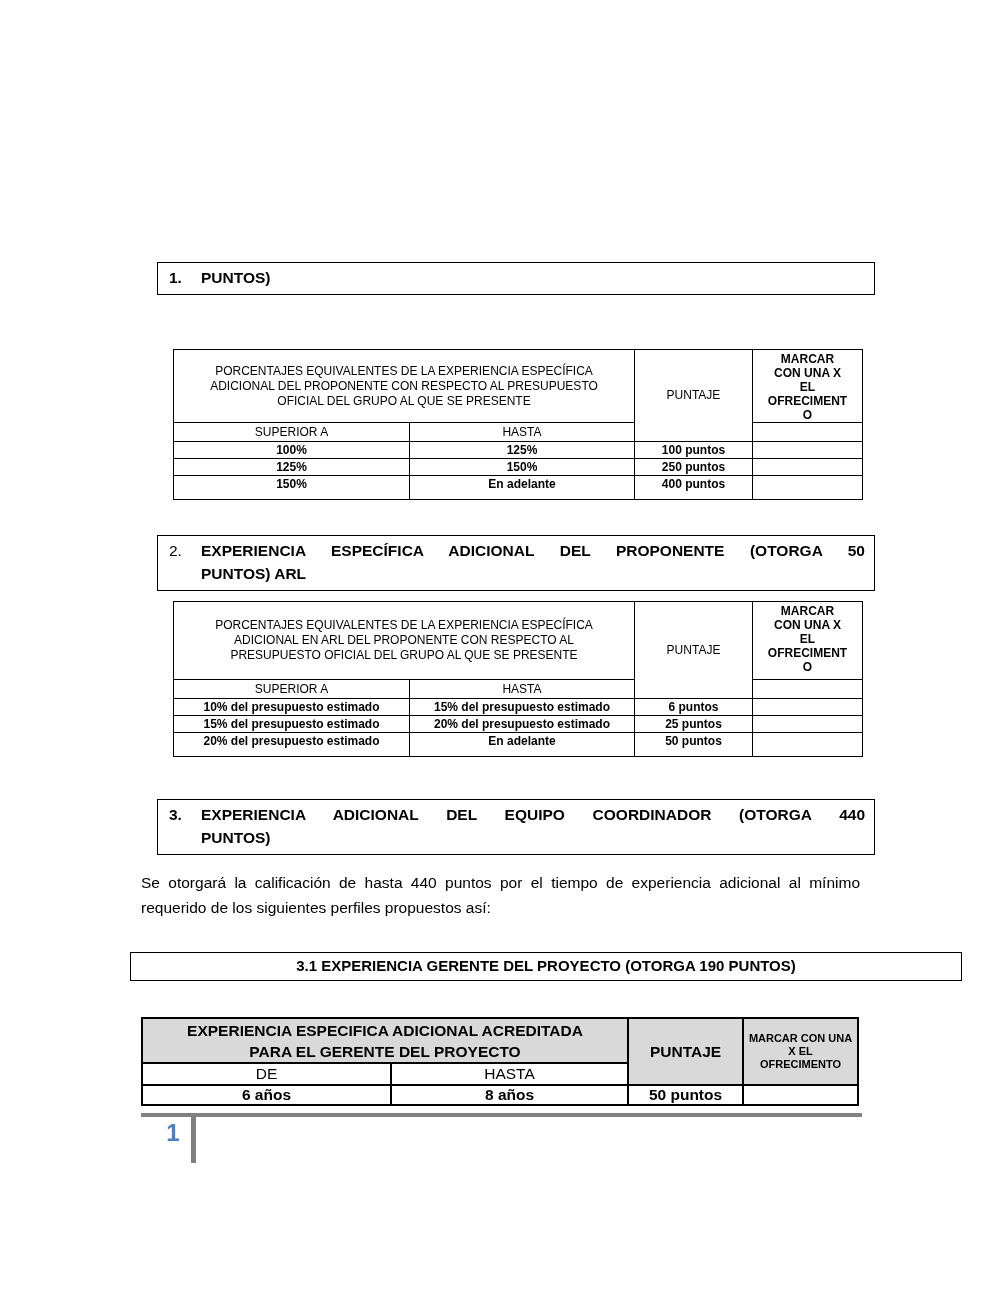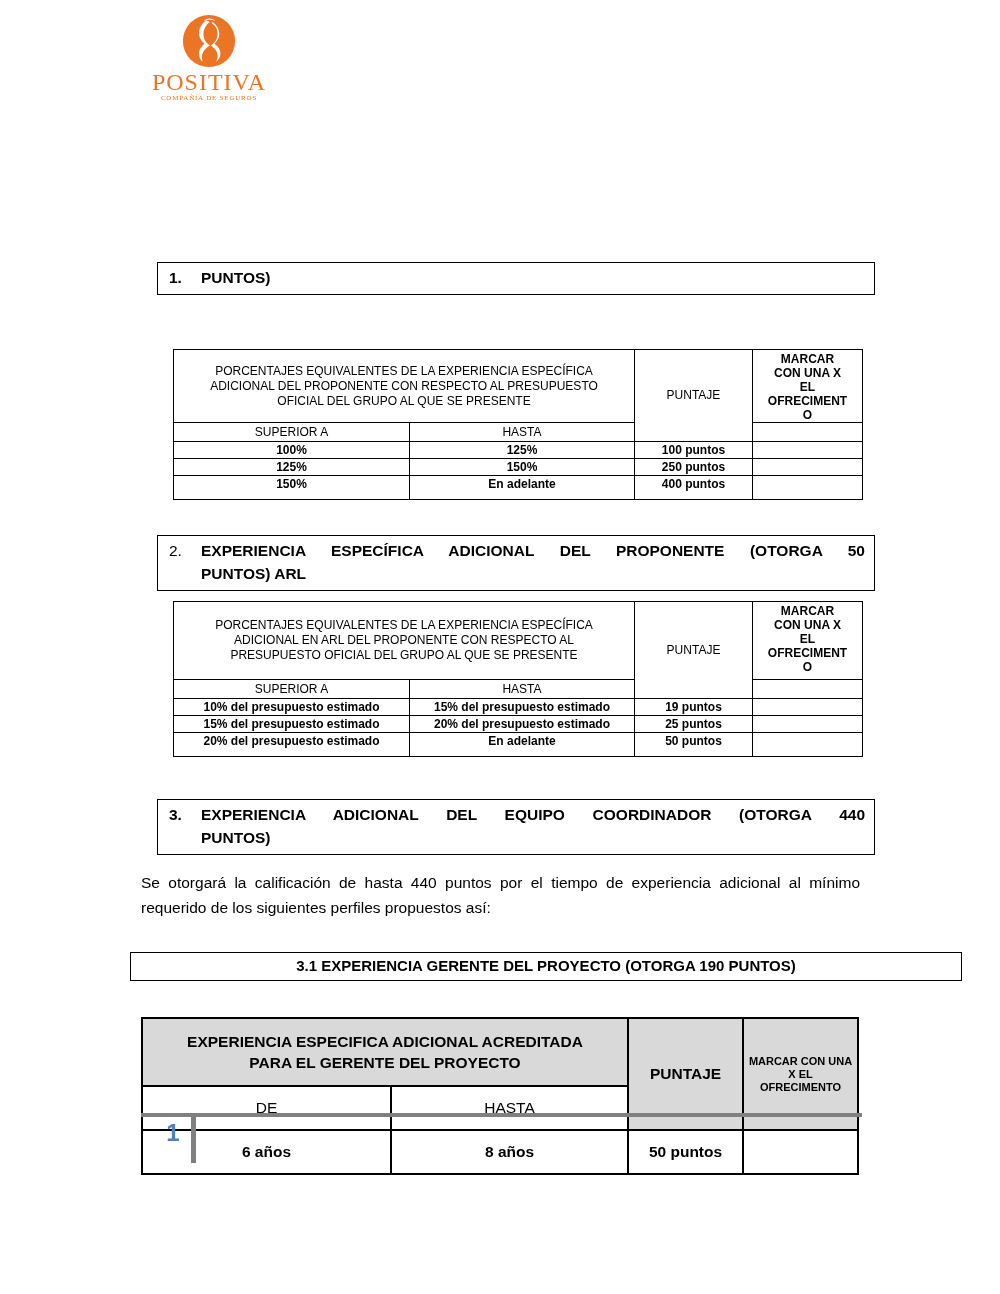--- a/index.html
+++ b/index.html
@@ -41,50 +41,40 @@
   .t12 td { border:1.5px solid #000; text-align:center; vertical-align:middle; padding:0 2px; }
   .t12 .hdr { font-weight:normal; line-height:15px; }
   .t12 .marcar { font-weight:bold; vertical-align:top; padding-top:2px; }
   .marcar-inner { width:82px; margin:0 auto; overflow-wrap:anywhere; line-height:14px; font-weight:bold; }
   .t12 .sub { font-weight:normal; }
   .t12 .data td { font-weight:bold;margin-top:28px; }
   .t12 tr.tall td { vertical-align:top; padding-top:1px; }
 
   
   .t3 { position:absolute; left:141px; top:1017px; border-collapse:collapse; table-layout:fixed; width:716px; font-size:15.5px; }
-  .t3 td { border:2px solid #000; text-align:center; vertical-align:middle; padding:12px 2px; }
+  .t3 td { border:2px solid #000; text-align:center; vertical-align:middle; padding:0 2px; }
   .t3 .gray { background:#D9D9D9; }
   .t3 .hdr3 { font-weight:bold; line-height:21px; }
   .t3 .puntaje3 { font-weight:bold; }
   .t3 .marcar3 { font-weight:bold; font-size:11px; line-height:13px; }
   .marcar3-inner { width:104px; margin:0 auto; }
   .t3 .sub3 { font-weight:normal; }
   .t3 .data3 td { font-weight:bold; }
 
   
   .footer-bar { position:absolute; left:141px; top:1113px; width:721px; height:4px; background:#808080; }
   .footer-vline { position:absolute; left:191px; top:1117px; width:5px; height:46px; background:#808080; }
   .footer-page { position:absolute; left:156px; top:1119px; width:34px; text-align:center; font-size:24px; font-weight:bold; color:#4F81BD; }
   .footer-text { position:absolute; left:196px; top:1131px; width:660px; text-align:center; font-weight:bold; font-size:11.5px; line-height:15px; letter-spacing:0.8px; }
 </style>
 </head>
 <body>
 
 <div class="page">
 
-  <div class="logo">
-    <svg width="54" height="54" viewBox="0 0 60 60">
-      <circle cx="30" cy="30" r="29" fill="#EB7524"></circle>
-      <path d="M27 7 C17 14 16 26 25 33 C17 39 17 48 23 53 C20 45 25 38 31 35 C21 29 22 15 31 9 Z" fill="#ffffff"></path>
-      <path d="M34 9 C43 15 44 27 36 33 C44 38 45 48 38 53 C42 45 38 39 32 35 C42 29 42 16 33 10 Z" fill="#ffffff"></path>
-      <path d="M24 8 C27 4 34 4 37 8 C33 6 28 6 24 8 Z" fill="#ffffff"></path>
-    </svg>
-    <div class="logo-name">POSITIVA</div>
-    <div class="logo-sub">COMPAÑÍA DE SEGUROS</div>
-  </div>
 
 
   <div class="sec-box" style="top:262px;">
     <span class="sec-num">1.</span>
     <div class="sec-text">
       <div class="lline">PUNTOS)</div>
     </div>
   </div>
 
   <table class="t12" style="top:349px;">
@@ -160,21 +150,21 @@
       </td>
     </tr>
     <tr style="height:19px;">
       <td class="sub">SUPERIOR A</td>
       <td class="sub">HASTA</td>
       <td></td>
     </tr>
     <tr class="data" style="height:17px;">
       <td>10% del presupuesto estimado</td>
       <td>15% del presupuesto estimado</td>
-      <td>19 puntos</td>
+      <td>6 puntos</td>
       <td></td>
     </tr>
     <tr class="data" style="height:17px;">
       <td>15% del presupuesto estimado</td>
       <td>20% del presupuesto estimado</td>
       <td>25 puntos</td>
       <td></td>
     </tr>
     <tr class="data tall" style="height:24px;">
       <td>20% del presupuesto estimado</td>

